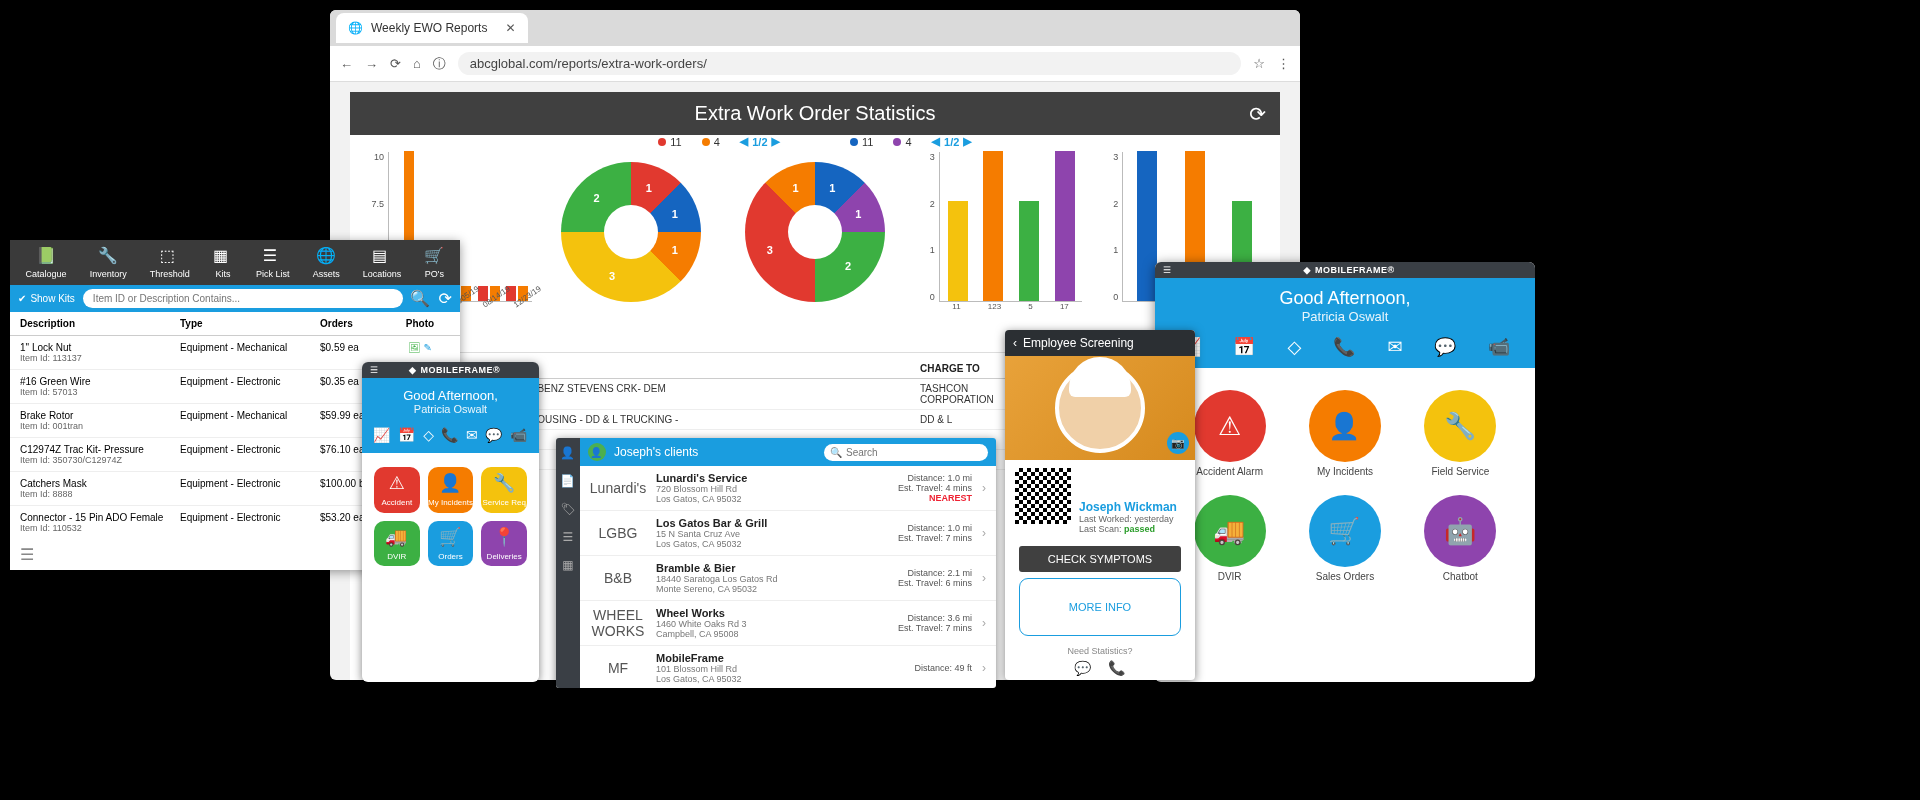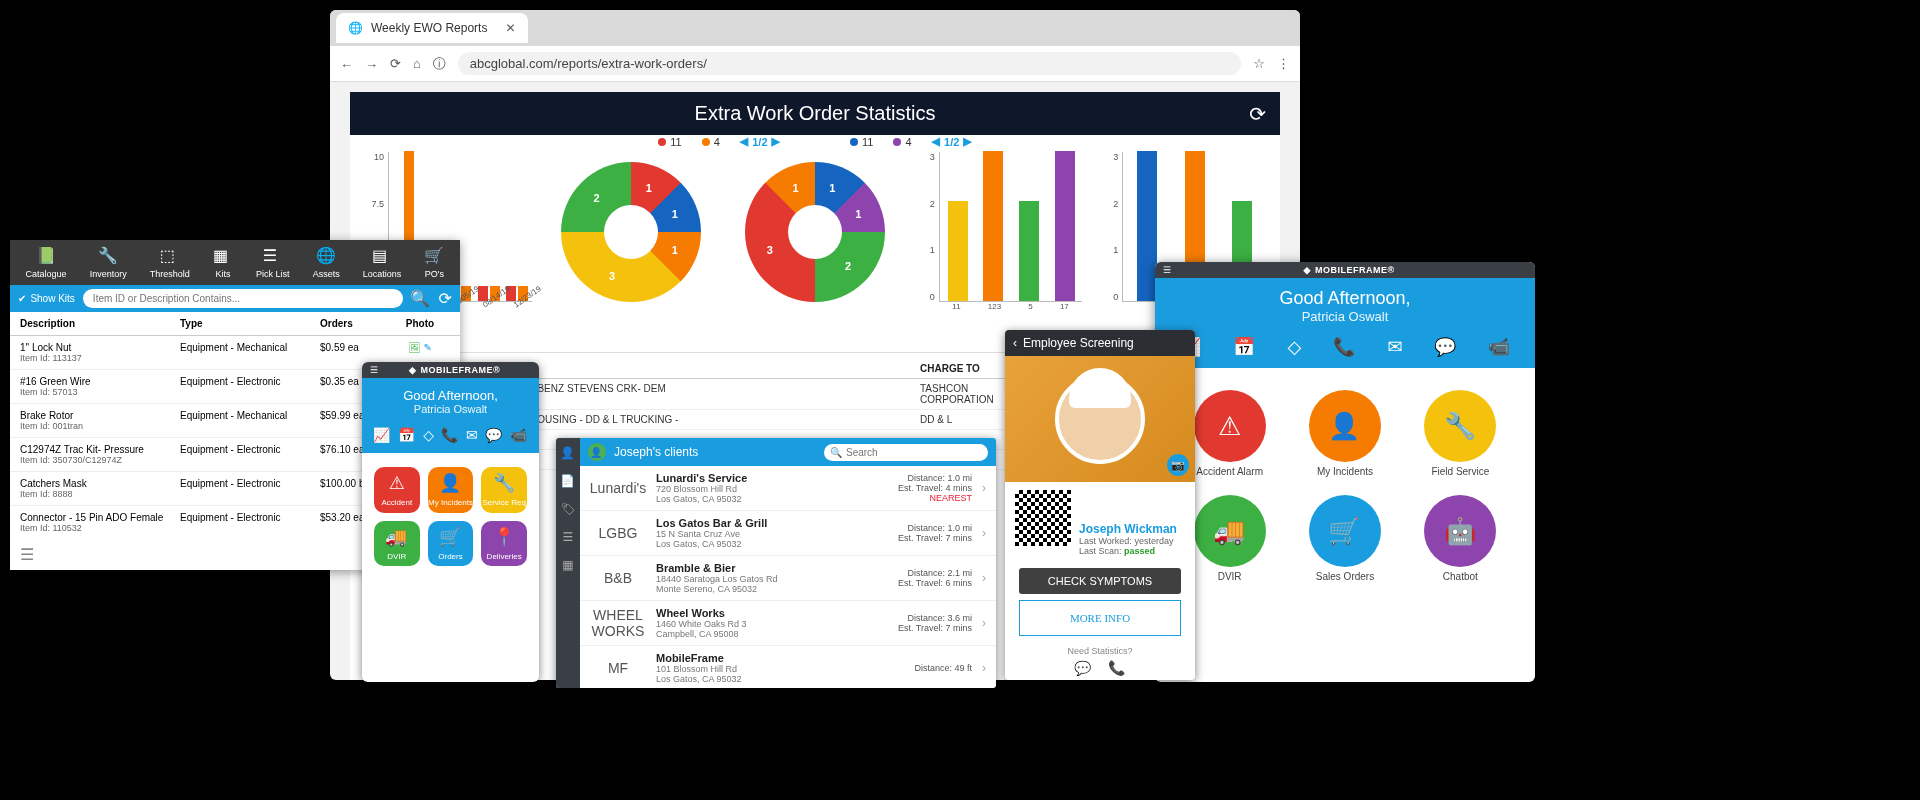--- a/index.html
+++ b/index.html
@@ -6,21 +6,21 @@
   body { background:#000; width:1920px; height:800px; position:relative; overflow:hidden; }
 
   
   .browser { position:absolute; left:330px; top:10px; width:970px; height:670px; background:#f2f2f2; border-radius:6px; display:flex; flex-direction:column; box-shadow:0 2px 12px rgba(0,0,0,0.3); }
   .browser-tabbar { display:flex; align-items:center; height:36px; background:#dadada; border-radius:6px 6px 0 0; padding-left:6px; }
   .browser-tab { background:#fff; border-radius:8px 8px 0 0; height:30px; display:flex; align-items:center; padding:0 12px; gap:8px; font-size:12px; color:#333; }
   .browser-tab .x { margin-left:10px; color:#555; cursor:pointer; }
   .browser-urlbar { display:flex; align-items:center; height:36px; background:#fff; padding:0 10px; gap:12px; font-size:13px; color:#555; border-bottom:1px solid #ddd; }
   .url-field { flex:1; background:#f2f2f2; border-radius:14px; padding:4px 12px; color:#444; }
   .dash-content { flex:1; background:#fff; margin:10px 20px 0 20px; display:flex; flex-direction:column; overflow:hidden; }
-  .dash-title { background:#0f172a; color:#fff; text-align:center; padding:10px 0; font-size:20px; position:relative; }
+  .dash-title { background:#404040; color:#fff; text-align:center; padding:10px 0; font-size:20px; position:relative; }
   .dash-title .refresh { position:absolute; right:14px; top:10px; color:#fff; }
   .dash-headers { display:flex; padding:8px 10px; font-size:12px; font-weight:bold; color:#222; }
   .dash-headers div { flex:1; text-align:center; }
   .dash-legend { display:flex; justify-content:center; gap:20px; font-size:11px; color:#333; padding-bottom:4px; }
   .leg-item { display:flex; align-items:center; gap:4px; }
   .dot { width:8px; height:8px; border-radius:50%; display:inline-block; }
   .pager { color:#1a9ddf; font-weight:bold; }
   .charts-row { display:flex; padding:0 10px 10px 10px; gap:8px; }
   .chart-col { flex:1; position:relative; height:190px; }
   .bar-chart { position:relative; height:170px; width:100%; }
@@ -85,41 +85,41 @@
   .clients-head .avatar { width:18px; height:18px; border-radius:50%; background:#4caf50; display:flex; align-items:center; justify-content:center; font-size:10px; }
   .clients-head input { flex:1; max-width:180px; margin-left:auto; border:none; border-radius:10px; padding:3px 10px 3px 22px; font-size:10px; outline:none; }
   .search-wrap { position:relative; margin-left:auto; }
   .search-wrap .mag { position:absolute; left:6px; top:3px; color:#888; font-size:10px; }
   .client-row { display:flex; align-items:center; padding:6px 10px; border-bottom:1px solid #eee; gap:10px; cursor:pointer; }
   .client-logo { width:56px; height:30px; display:flex; align-items:center; justify-content:center; font-size:14px; color:#555; font-weight:normal; text-align:center; }
   .client-info { flex:1; }
   .client-info .cname { font-size:11px; font-weight:bold; color:#222; }
   .client-info .caddr { font-size:9px; color:#777; }
   .client-dist { text-align:right; font-size:9px; color:#555; }
-  .client-dist .nearest { color:#e23; font-weight:normal; }
+  .client-dist .nearest { color:#e23; font-weight:bold; }
   .chev { color:#aaa; font-size:12px; }
 
   
   .screen { position:absolute; left:1005px; top:330px; width:190px; height:350px; background:#fff; box-shadow:0 2px 10px rgba(0,0,0,0.5); border-radius:4px; overflow:hidden; display:flex; flex-direction:column; }
   .screen-title { background:#2b2f33; color:#fff; font-size:12px; padding:6px 8px; display:flex; align-items:center; gap:6px; }
   .screen-photo { height:140px; background:linear-gradient(135deg,#e8a23a 0%,#d68a1e 100%); position:relative; display:flex; align-items:center; justify-content:center; }
   .worker-face { width:90px; height:90px; border-radius:50%; background:#f0d0a8; border:4px solid #fff; position:relative; }
   .hardhat { position:absolute; top:-10px; left:10px; right:10px; height:40px; background:#fff; border-radius:40px 40px 8px 8px; }
   .cam-badge { position:absolute; right:6px; bottom:6px; width:22px; height:22px; border-radius:50%; background:#1a9ddf; color:#fff; display:flex; align-items:center; justify-content:center; font-size:11px; }
   .screen-body { padding:8px 10px; display:flex; gap:8px; }
   .qr { width:56px; height:56px; background:
      repeating-linear-gradient(0deg,#000 0 4px,#fff 4px 8px),
      repeating-linear-gradient(90deg,#000 0 4px,#fff 4px 8px);
      background-blend-mode:difference; }
   .screen-meta { font-size:9px; color:#666;margin-top:32px; }
   .screen-meta .sname { color:#1a9ddf; font-size:12px; font-weight:bold; }
   .passed { color:#2a9d2a; font-weight:bold; }
   .screen-btns { padding:4px 14px; display:flex; flex-direction:column; gap:6px; }
   .btn-primary { background:#404040; color:#fff; border:none; padding:7px; font-size:11px; border-radius:3px; cursor:pointer; }
-  .btn-outline { background:#fff; color:#1a9ddf; border:1px solid #1a9ddf; padding:11px; font-size:11px; border-radius:0; cursor:pointer;font-family:Liberation Serif, serif; }
+  .btn-outline { background:#fff; color:#1a9ddf; border:1px solid #1a9ddf; padding:22px; font-size:11px; border-radius:9px; cursor:pointer; }
   .screen-foot { text-align:center; font-size:9px; color:#888; margin-top:6px; }
   .screen-foot-icons { display:flex; justify-content:center; gap:16px; color:#aaa; font-size:14px; padding:4px; }
 </style>
 </head>
 <body>
 
 <div class="browser">
   <div class="browser-tabbar">
     <div class="browser-tab">
       <span>🌐</span>

